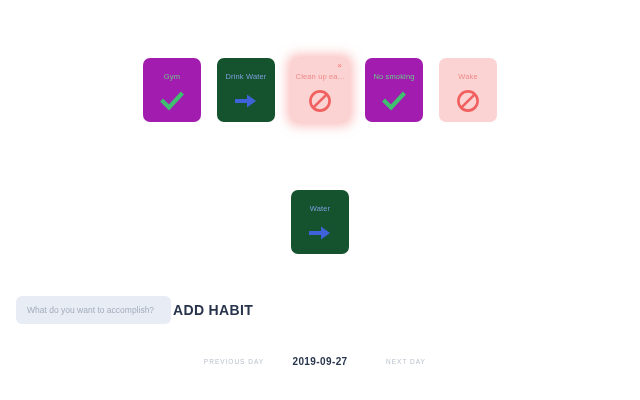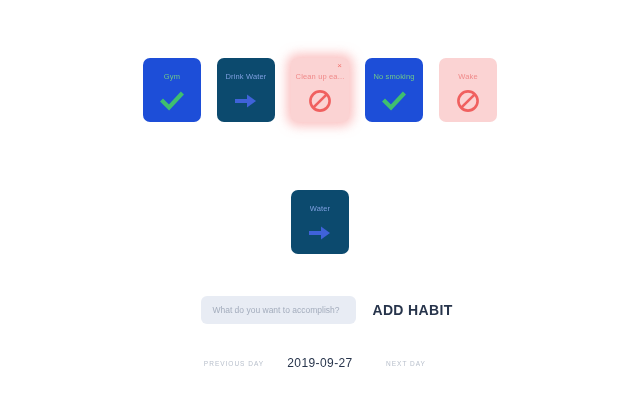--- a/index.html
+++ b/index.html
@@ -47,22 +47,22 @@
     display: flex;
     flex-direction: column;
     align-items: center;
     justify-content: flex-start;
     box-sizing: border-box;
     padding-top: 14px;
     cursor: pointer;
     user-select: none;
   }
 
-  .habit-card.green  { background: #1d4ed8; }
-  .habit-card.blue   { background: #0c4a6e; }
+  .habit-card.green  { background: #a21caf; }
+  .habit-card.blue   { background: #14532d; }
   .habit-card.red    { background: #fbd3d3; }
 
   .habit-card.selected {
     box-shadow: 0 0 11px 4px rgba(247,140,140,0.55);
   }
 
   .habit-label {
     font-size: 7.5px;
     line-height: 9px;
     letter-spacing: 0.15px;
@@ -102,23 +102,21 @@
     cursor: pointer;
   }
 
   
   .add-row {
     position: absolute;
     left: 16px;
     right: 0;
     top: 296px;
     display: flex;
-    justify-content: center;
-    align-items: center;
-    gap: 14px;
+    align-items: center;
   }
   .habit-input {
     width: 155px;
     height: 28px;
     border: none;
     outline: none;
     background: #e8ecf4;
     border-radius: 6px;
     padding: 0 11px;
     box-sizing: border-box;
@@ -154,22 +152,22 @@
   }
   .nav-prev, .nav-next {
     font-size: 6.5px;
     letter-spacing: 1px;
     color: #b9c0cc;
     cursor: pointer;
     width: 92px;
     text-align: center;
   }
   .nav-date {
-    font-size: 12px;
-    font-weight: normal;
+    font-size: 10px;
+    font-weight: bold;
     letter-spacing: 0.4px;
     color: #27344b;
     width: 80px;
     text-align: center;
   }
 </style>
 </head>
 <body>
 
 <div class="app">

